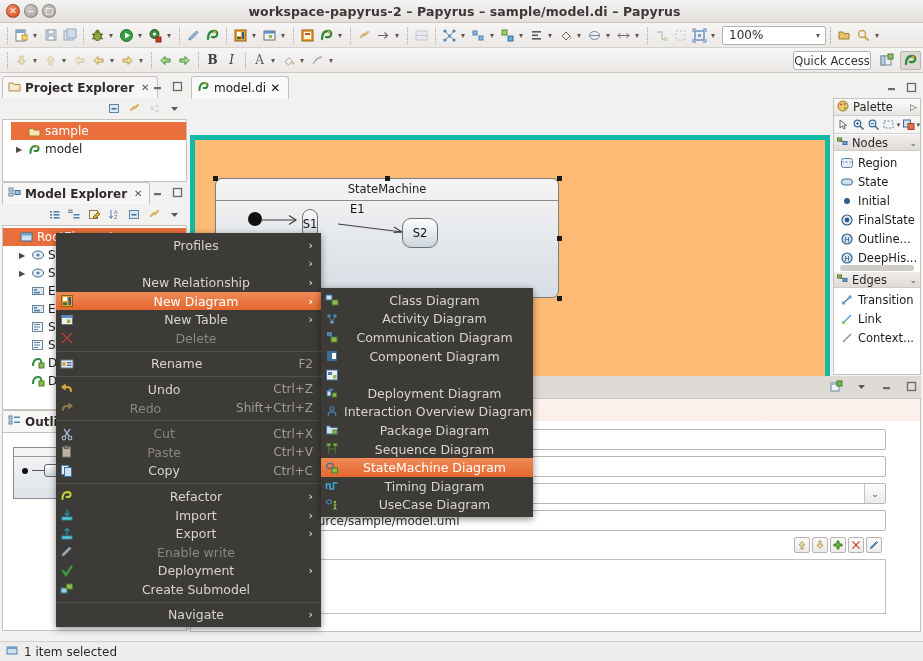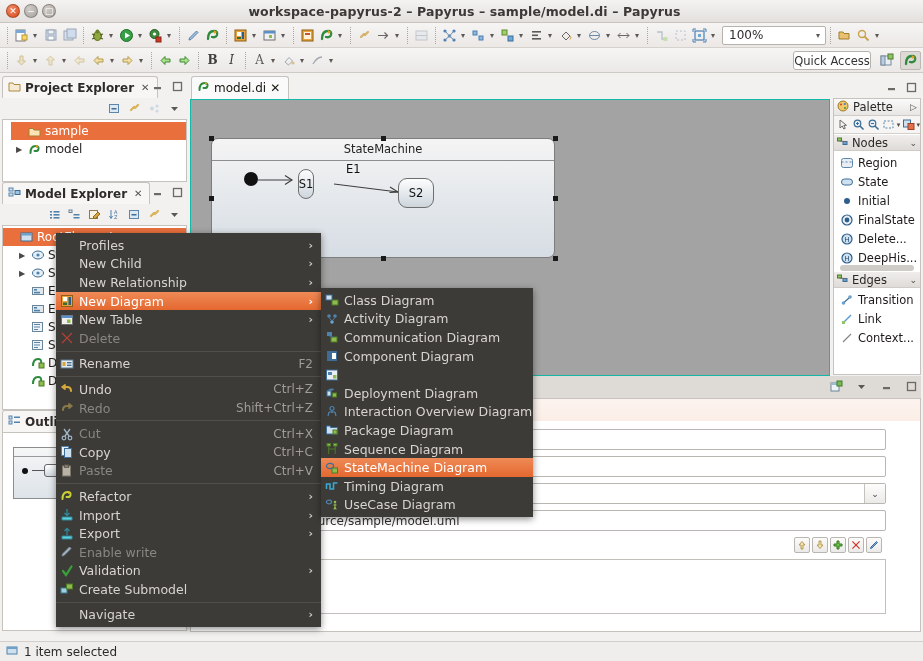--- a/index.html
+++ b/index.html
@@ -95,21 +95,21 @@
 
   
   .editor-tabbar { height: 23px; position: relative; background: #f2f1f0; }
   .editor-tab {
     position: absolute; left: 1px; top: 0; height: 23px;
     background: #fbfafa; border: 1px solid #c6c2be; border-bottom: none;
     border-top-left-radius: 3px; border-top-right-radius: 3px;
     display: flex; align-items: center; padding: 0 8px 0 5px; gap: 4px;
     font-size: 12px; color: #17150f;
   }
-  .editor-canvas { background: #a3a3a3; border: 1px solid #14b8a6; position: relative; overflow: hidden; }
+  .editor-canvas { background: #fdba74; border: 5px solid #14b8a6; position: relative; overflow: hidden; margin-top: 36px; }
   .sm-frame {
     position: absolute; border: 1px solid #7d7d7d; border-radius: 7px;
     background: linear-gradient(to bottom, #f4f4f4 0%, #d6dde4 100%);
   }
   .sm-title { text-align: center; font-size: 11.5px; color: #222; padding-top: 3px; }
   .sm-divider { height: 1px; background: #8d8d8d; margin-top: 4px; }
   .state-box {
     position: absolute; border: 1px solid #6e6e6e; border-radius: 9px;
     background: linear-gradient(to bottom, #fdfdfd 0%, #cdd6dd 100%);
     display: flex; align-items: center; justify-content: center;
@@ -158,21 +158,21 @@
     font-size: 12px; color: #2c2a28;
   }
 
   
   .cmenu {
     position: absolute; background: #3c3b37; color: #d8d4d0;
     box-shadow: 0 2px 7px rgba(0,0,0,.45); font-size: 12.5px;
     padding: 3px 0; z-index: 50;
   }
   .mi { height: 18.6px; display: flex; align-items: center; position: relative;
-        padding: 0 8px 0 0; white-space: nowrap; }
+        padding: 0 8px 0 0; white-space: nowrap; text-align: center; }
   .mi.sel { background: linear-gradient(to bottom,#ef8a57,#e4682f); color: #fff; }
   .mi.disabled { color: #8a8782; }
   .mi-icon { width: 22px; min-width: 22px; height: 16px; display: flex;
              align-items: center; justify-content: center; }
   .mi-label { flex: 1; padding-left: 1px; }
   .mi-accel { color: #a09c97; padding-left: 24px; font-size: 12px; }
   .mi-arrow { position: absolute; right: 8px; font-size: 11px; color: #cfcbc6; font-weight: bold; }
   .mi.sel .mi-arrow { color: #fff; }
   .msep { height: 1px; background: #514f4a; margin: 3px 0; }
 </style>
@@ -981,21 +981,21 @@
             </span>
             <span>FinalState</span>
           </div>
           <div class="pal-item">
             <span style="width:14px;height:14px;display:flex;align-items:center;justify-content:center;">
               <svg width="14" height="14" viewBox="0 0 14 14">
                 <circle cx="7" cy="7" r="5" fill="#cfe0ef" stroke="#2e5f8c" stroke-width="1.2"></circle>
                 <text x="7" y="10" font-size="7" text-anchor="middle" fill="#1d4468" font-family="sans-serif">H</text>
               </svg>
             </span>
-            <span>Delete...</span>
+            <span>Outline...</span>
           </div>
           <div class="pal-item">
             <span style="width:14px;height:14px;display:flex;align-items:center;justify-content:center;">
               <svg width="14" height="14" viewBox="0 0 14 14">
                 <circle cx="7" cy="7" r="5" fill="#cfe0ef" stroke="#2e5f8c" stroke-width="1.2"></circle>
                 <text x="7" y="10" font-size="7" text-anchor="middle" fill="#1d4468" font-family="sans-serif">H</text>
               </svg>
             </span>
             <span>DeepHis...</span>
           </div>
@@ -1111,21 +1111,20 @@
   </div>
 
   <div class="cmenu" style="left:56px; top:233px; width:265px;" id="context-menu">
       <div class="mi">
         <span class="mi-icon"></span>
         <span class="mi-label">Profiles</span>
         <span class="mi-arrow">›</span>
       </div>
       <div class="mi">
         <span class="mi-icon"></span>
-        <span class="mi-label">New Child</span>
         <span class="mi-arrow">›</span>
       </div>
       <div class="mi">
         <span class="mi-icon"></span>
         <span class="mi-label">New Relationship</span>
         <span class="mi-arrow">›</span>
       </div>
       <div class="mi sel">
         <span class="mi-icon">
           <svg width="14" height="14" viewBox="0 0 14 14">
@@ -1194,40 +1193,40 @@
         <span class="mi-icon">
           <svg width="14" height="14" viewBox="0 0 14 14">
             <path d="M4 2 L9 9 M10 2 L5 9" stroke="#9fb6c9" stroke-width="1.3" fill="none"></path>
             <circle cx="4" cy="11" r="1.8" fill="none" stroke="#9fb6c9" stroke-width="1.2"></circle>
             <circle cx="10" cy="11" r="1.8" fill="none" stroke="#9fb6c9" stroke-width="1.2"></circle>
           </svg>
         </span>
         <span class="mi-label">Cut</span>
         <span class="mi-accel">Ctrl+X</span>
       </div>
+      <div class="mi disabled">
+        <span class="mi-icon">
+          <svg width="14" height="14" viewBox="0 0 14 14">
+            <rect x="2.5" y="2" width="8" height="10" fill="#b9b2a6" stroke="#7d7568"></rect>
+            <rect x="4.5" y="1" width="4" height="2.4" fill="#8e877c" stroke="#61594e"></rect>
+          </svg>
+        </span>
+        <span class="mi-label">Paste</span>
+        <span class="mi-accel">Ctrl+V</span>
+      </div>
       <div class="mi">
         <span class="mi-icon">
           <svg width="14" height="14" viewBox="0 0 14 14">
             <rect x="1.5" y="1.5" width="7" height="9" fill="#e8f0f7" stroke="#4f82ad"></rect>
             <rect x="4.5" y="3.5" width="7" height="9" fill="#cfe0ef" stroke="#3d6d96"></rect>
           </svg>
         </span>
         <span class="mi-label">Copy</span>
         <span class="mi-accel">Ctrl+C</span>
       </div>
-      <div class="mi disabled">
-        <span class="mi-icon">
-          <svg width="14" height="14" viewBox="0 0 14 14">
-            <rect x="2.5" y="2" width="8" height="10" fill="#b9b2a6" stroke="#7d7568"></rect>
-            <rect x="4.5" y="1" width="4" height="2.4" fill="#8e877c" stroke="#61594e"></rect>
-          </svg>
-        </span>
-        <span class="mi-label">Paste</span>
-        <span class="mi-accel">Ctrl+V</span>
-      </div>
       <div class="msep"></div>
       <div class="mi">
         <span class="mi-icon">
           <svg width="14" height="14" viewBox="0 0 14 14">
             <path d="M2.5 10 Q2.5 3 7.5 3 Q11 3 10.5 6 Q10 8.5 6.5 8" stroke="#c6d43a" stroke-width="2" fill="none" stroke-linecap="round"></path>
             <path d="M7.5 1.8 L10.5 3.4 L8.3 5 Z" fill="#e5c01d"></path>
           </svg>
         </span>
         <span class="mi-label">Refactor</span>
         <span class="mi-arrow">›</span>
@@ -1259,21 +1258,21 @@
           </svg>
         </span>
         <span class="mi-label">Enable write</span>
       </div>
       <div class="mi">
         <span class="mi-icon">
           <svg width="14" height="14" viewBox="0 0 14 14">
             <path d="M3 7 L6 11 L11.5 2.5" stroke="#3aa03a" stroke-width="2.2" fill="none" stroke-linecap="round"></path>
           </svg>
         </span>
-        <span class="mi-label">Validation</span>
+        <span class="mi-label">Deployment</span>
         <span class="mi-arrow">›</span>
       </div>
       <div class="mi">
         <span class="mi-icon">
           <svg width="14" height="14" viewBox="0 0 14 14">
             <rect x="1" y="6" width="6" height="5" fill="#9fd0e0" stroke="#3d7a94"></rect>
             <rect x="6.5" y="2" width="6" height="5" fill="#8dbb4d" stroke="#4f7a28"></rect>
           </svg>
         </span>
         <span class="mi-label">Create Submodel</span>

